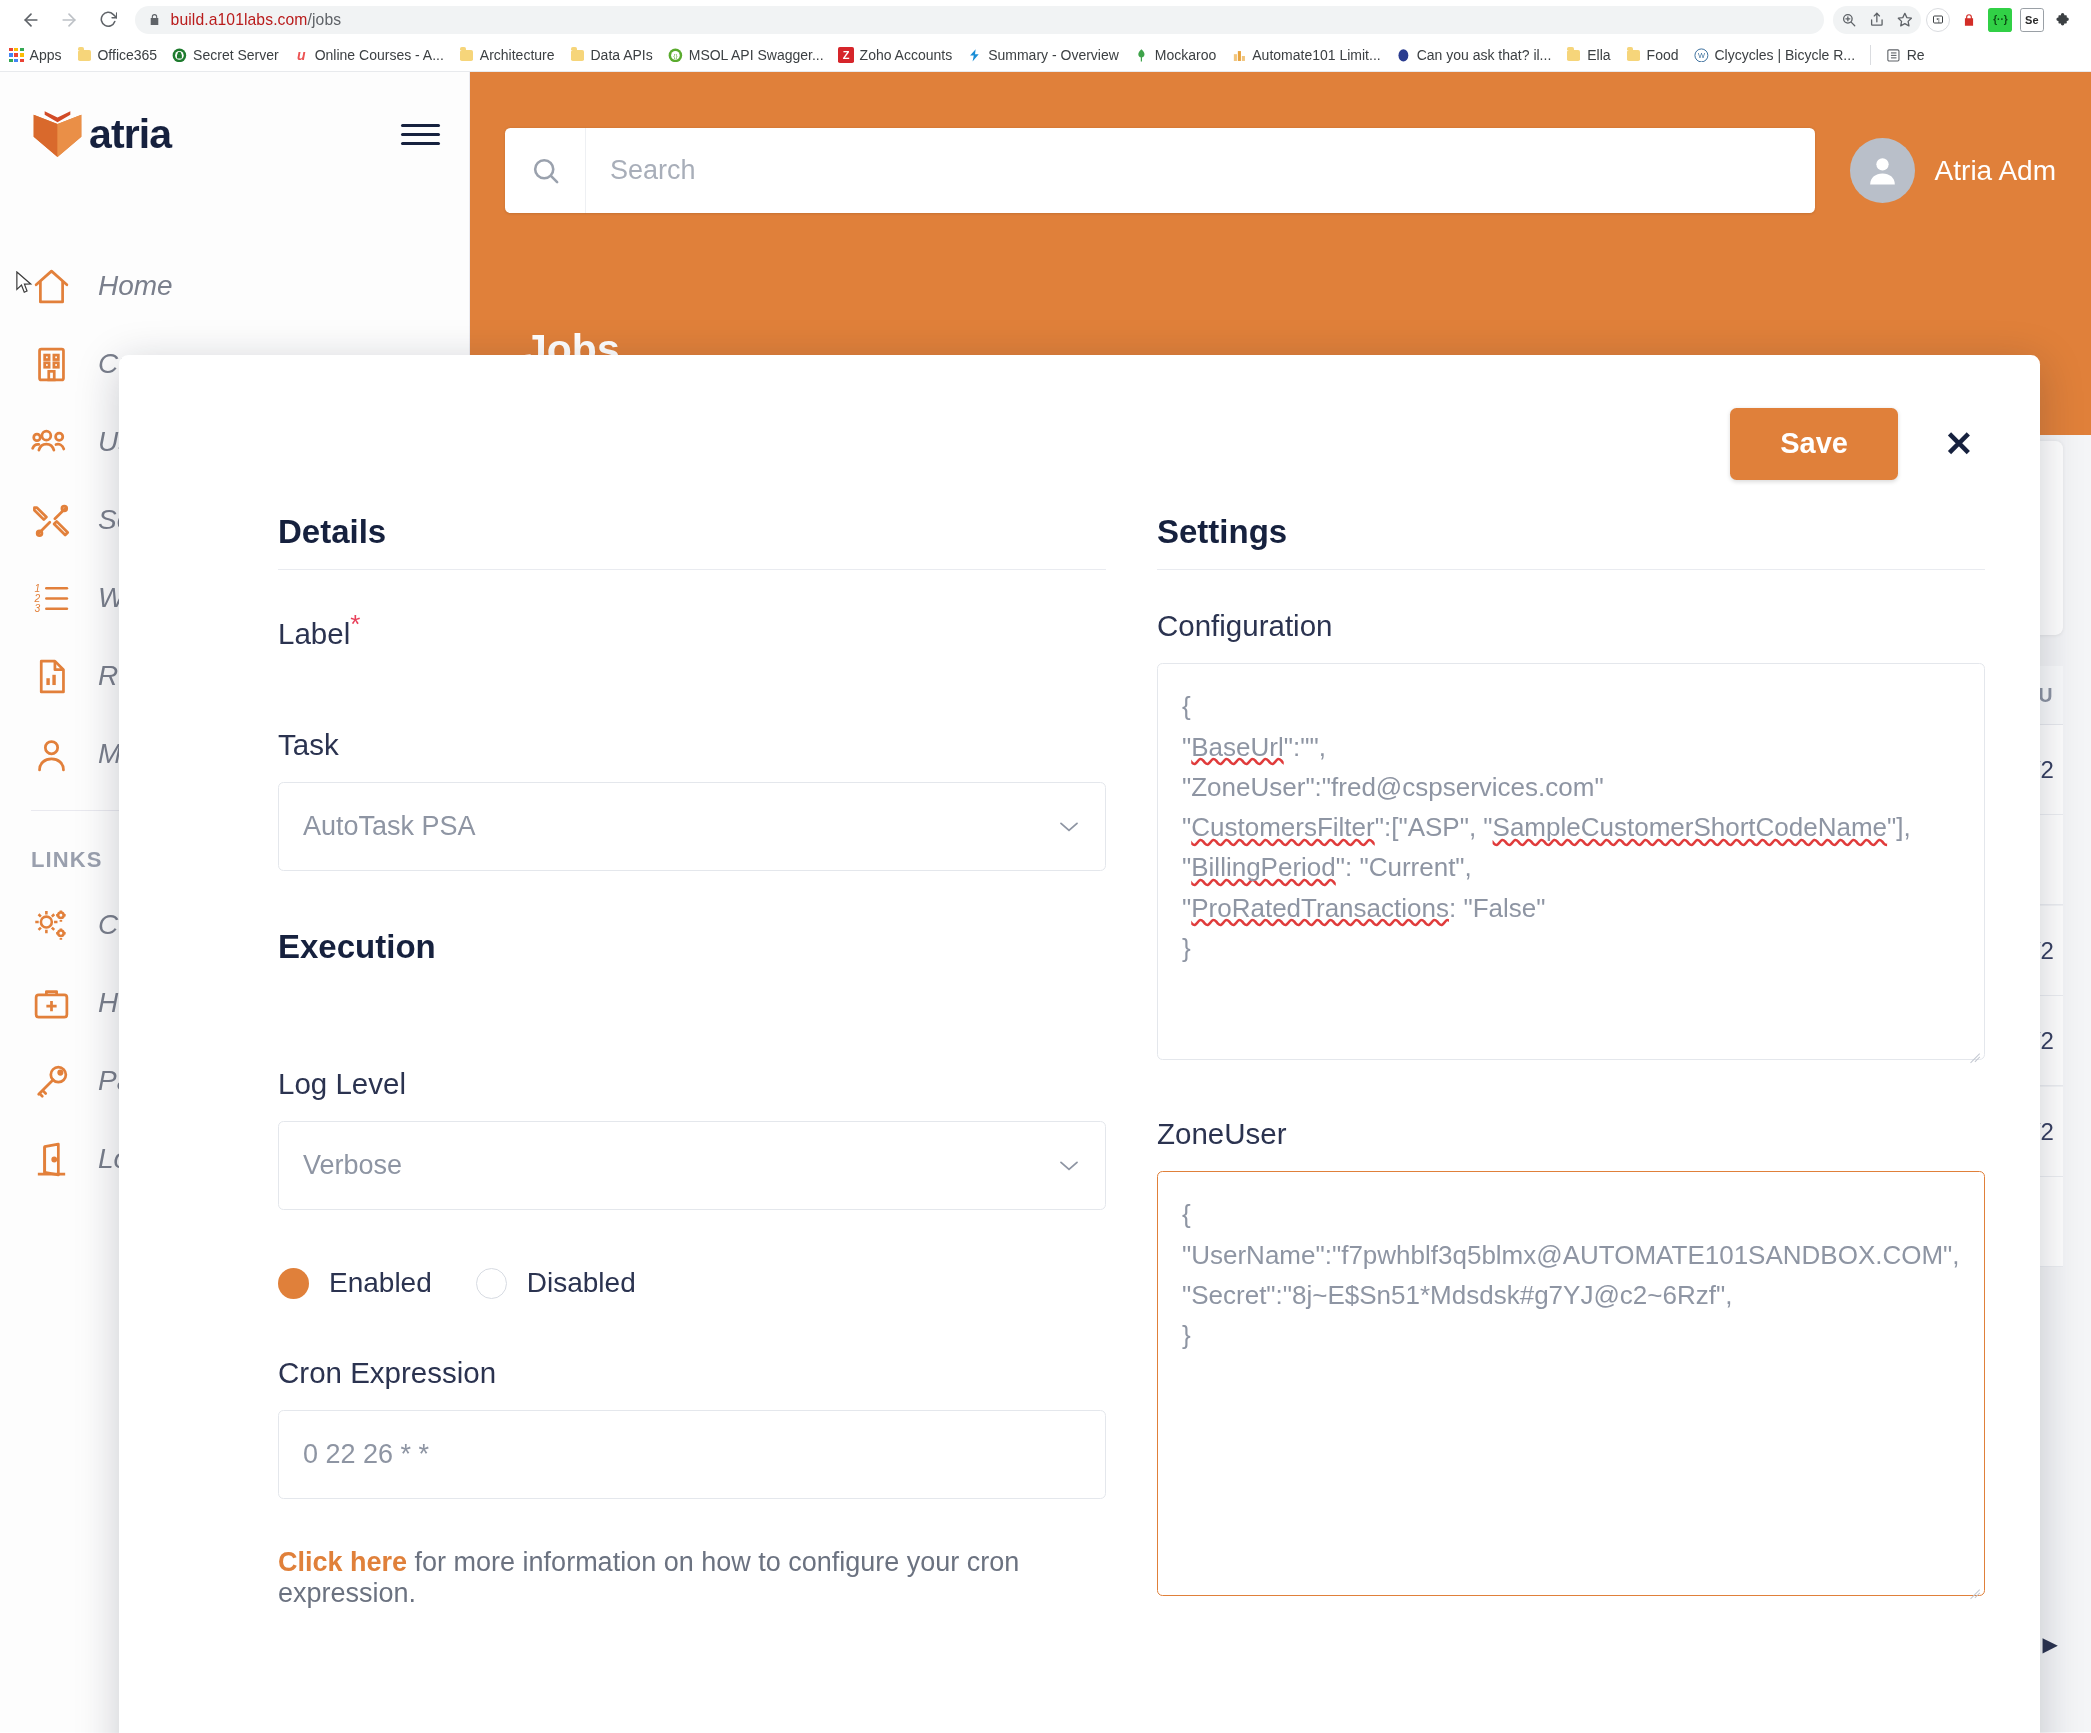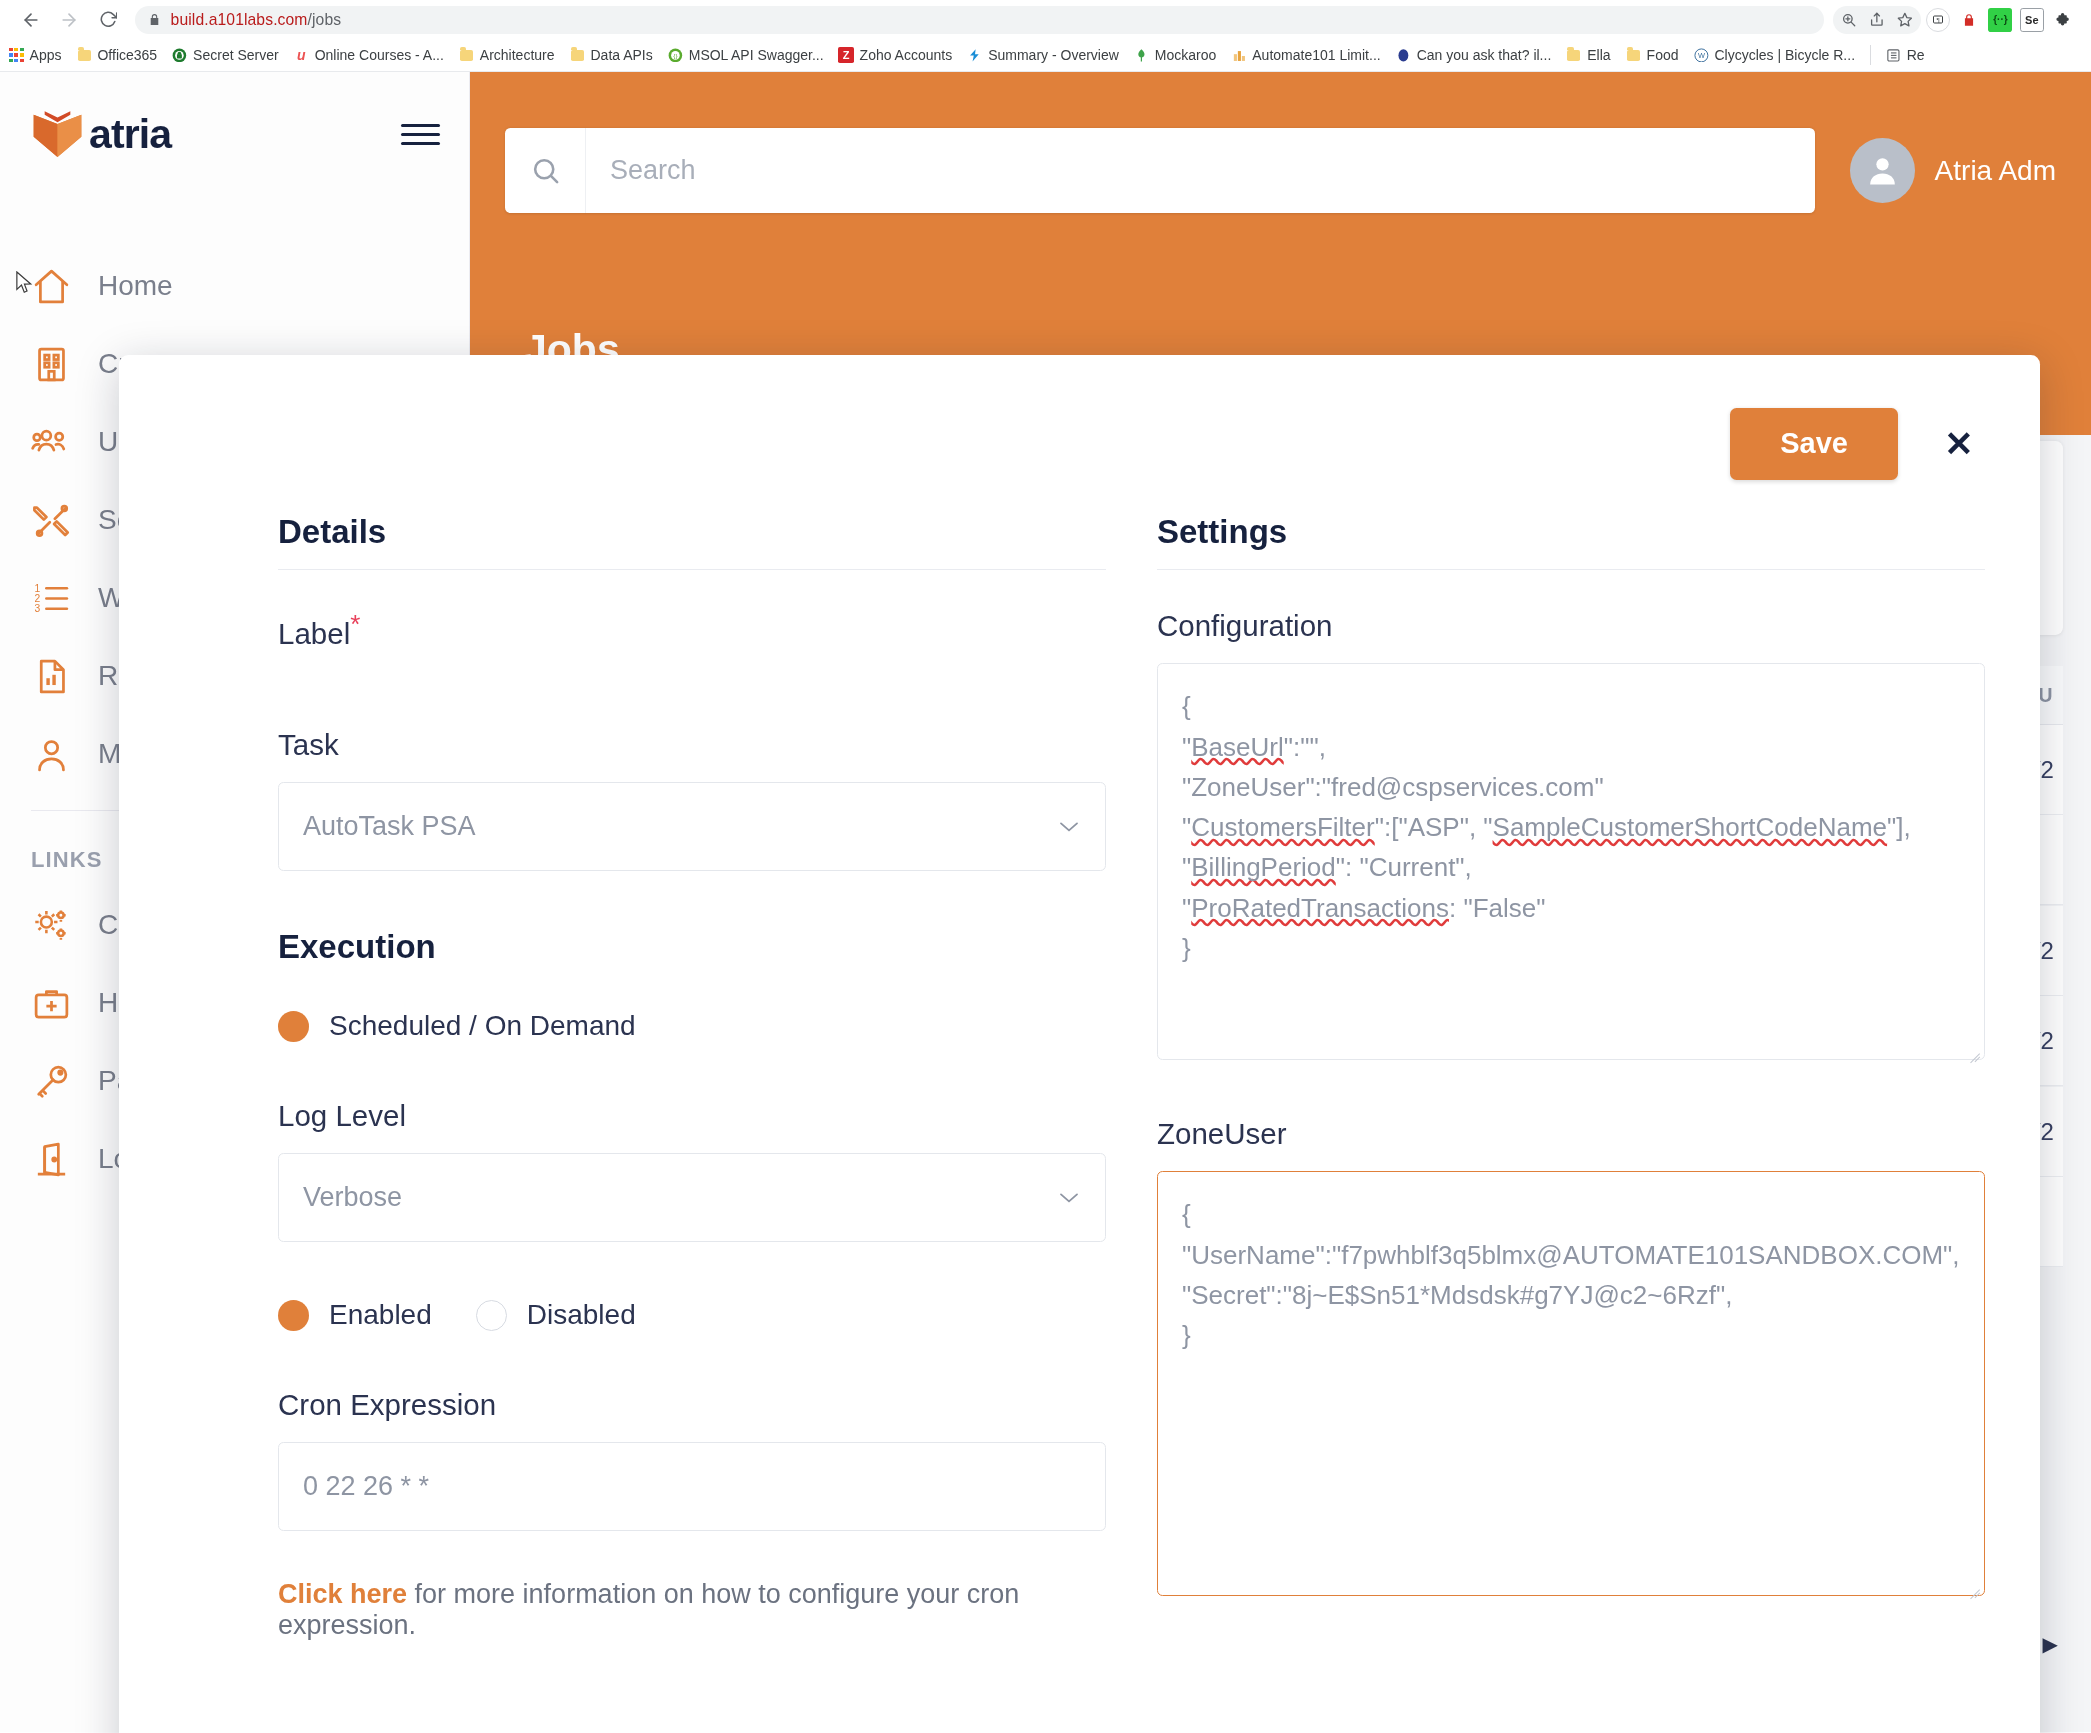--- a/index.html
+++ b/index.html
@@ -87,21 +87,21 @@
     font-size: 41px; font-weight: 700; color: #16213e; letter-spacing: -0.9px;
   }
   .hamburger {
     margin-left: auto; display: flex; flex-direction: column; gap: 6.5px;
     width: 39px;
   }
   .hamburger span { display: block; height: 2.8px; background: #16213e; border-radius: 1.8px; }
 
   .nav-list { padding-top: 50px; }
   .nav-item {
-    display: flex; align-items: center; gap: 26px; height: 78px; padding: 0 31px;
+    display: flex; align-items: center; gap: 26px; height: 78px; padding: 0 31px; font-style: italic;
   }
   .nav-icon { width: 41px; height: 41px; flex: none; color: #e2803b; }
   .nav-icon svg { display: block; width: 100%; height: 100%; }
   .nav-label { font-size: 28px; color: #7a7f8c; white-space: nowrap; }
 
   .nav-divider { height: 0.9px; background: #e9e9ef; margin: 16.6px 31px 0; }
   .links-head {
     font-size: 22px; color: #9aa0ae; letter-spacing: 1.1px; font-weight: 600;
     padding: 37px 31px 13px;
   }
@@ -729,26 +729,20 @@
               <svg width="24" height="14.8" viewBox="0 0 24 14" fill="none" stroke="currentColor" stroke-width="1.8" stroke-linecap="round">
                   <polyline points="4 4 12 11 20 4"></polyline>
                 </svg>
             </span>
           </div>
 
           <div class="gap-lg"></div>
 
           <div class="subhead">Execution</div>
 
-          <div class="radio-group">
-            <div class="radio-row">
-              <span class="radio on"></span>
-              <span class="radio-label">Scheduled / On Demand</span>
-            </div>
-          </div>
 
           <div class="gap-lg"></div>
 
           <label class="field-label">Log Level</label>
           <div class="select-box">
             <span>Verbose</span>
             <span class="chev">
               <svg width="24" height="14.8" viewBox="0 0 24 14" fill="none" stroke="currentColor" stroke-width="1.8" stroke-linecap="round">
                   <polyline points="4 4 12 11 20 4"></polyline>
                 </svg>

